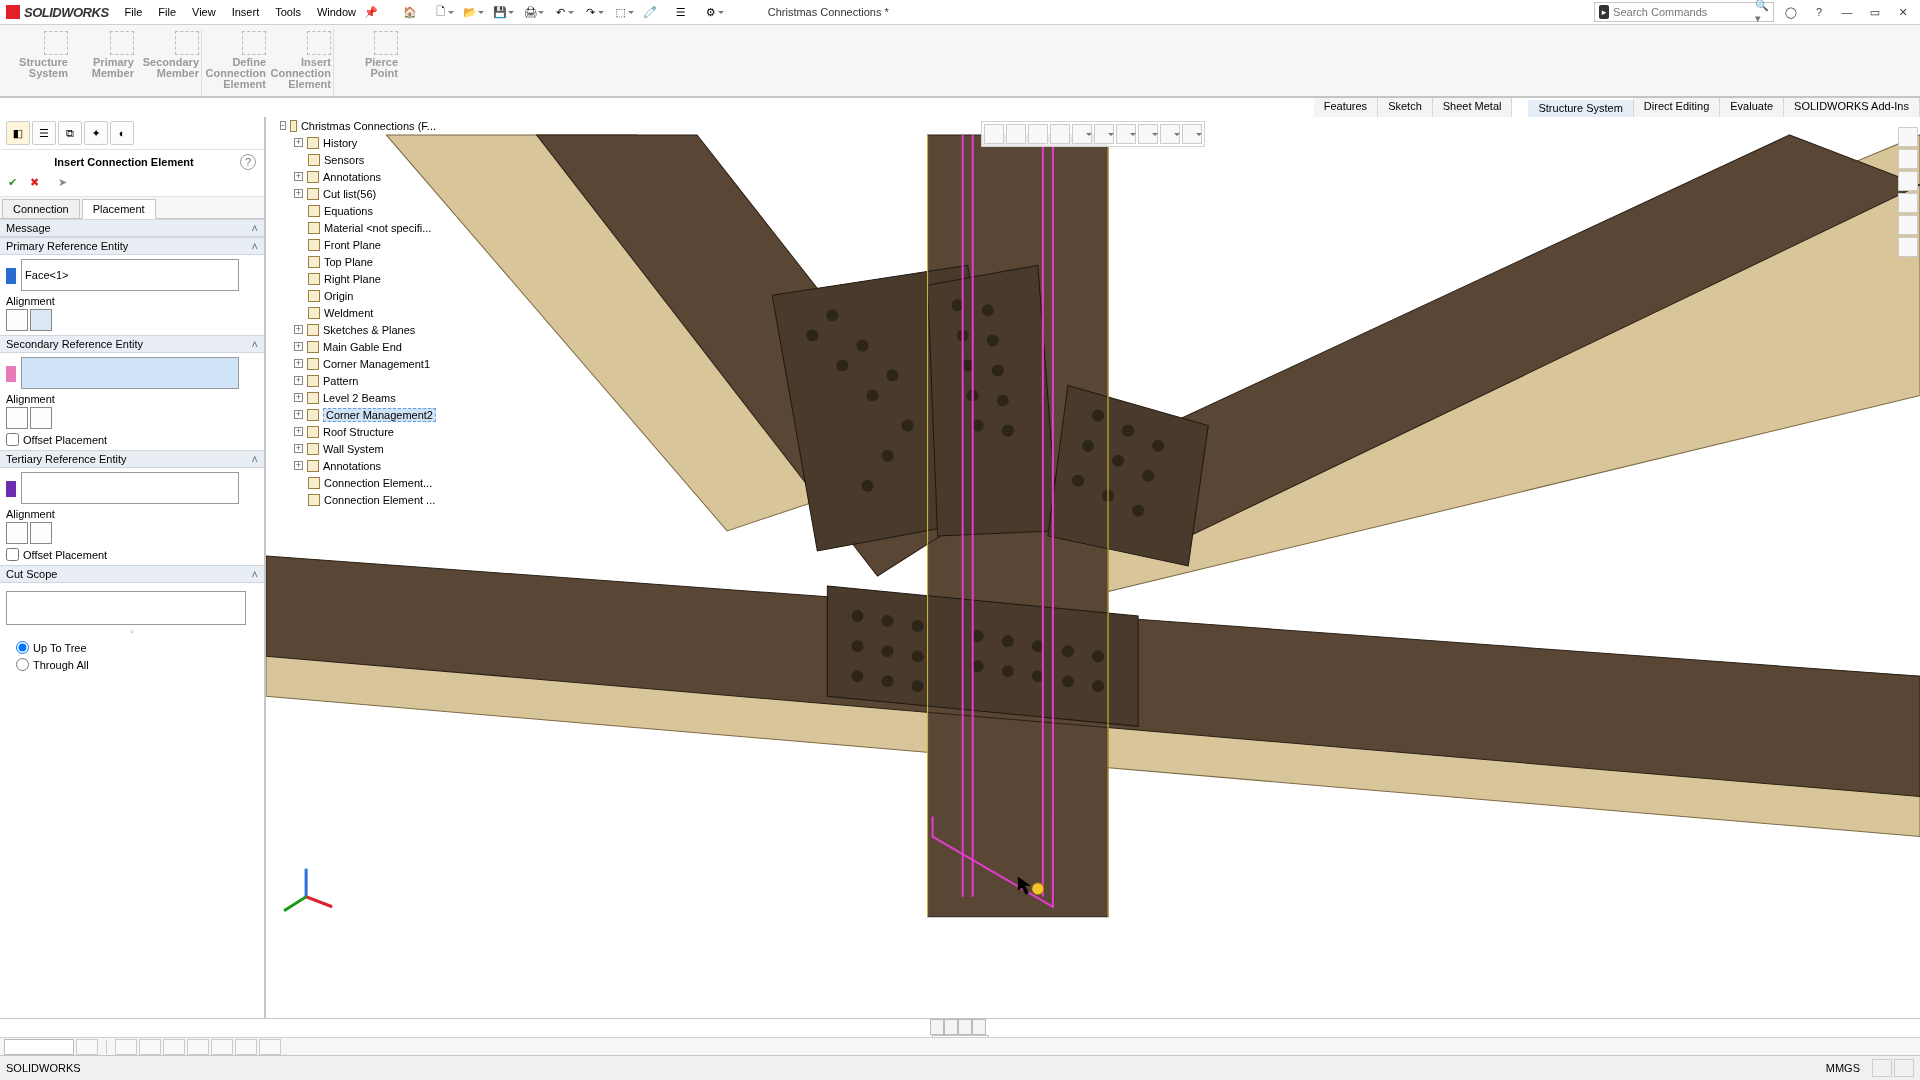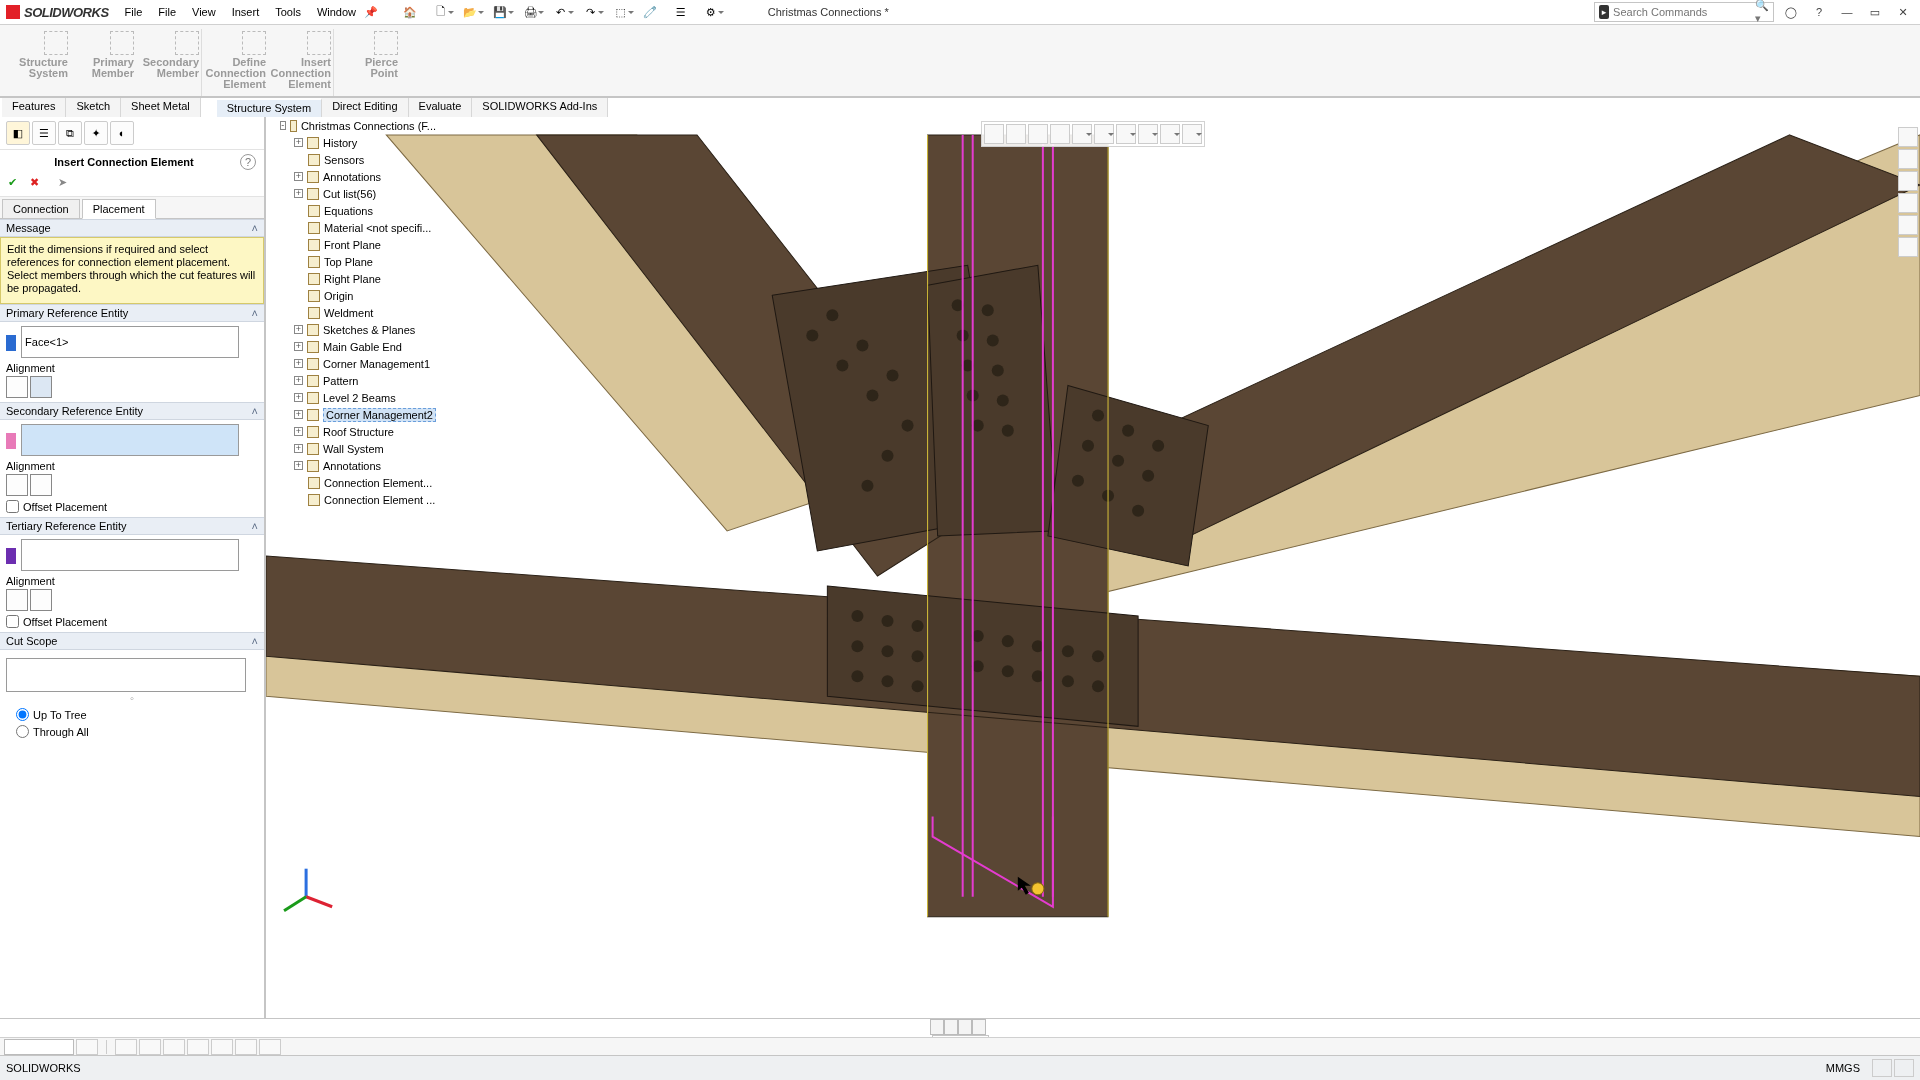--- a/index.html
+++ b/index.html
@@ -24,21 +24,21 @@
 .menubar .winbtn { width:22px; height:22px; display:flex; align-items:center; justify-content:center; color:#444; }
 
 
 .ribbon { height:72px; background:#f6f6f6; border-bottom:1px solid #c5c5c5; display:flex; padding:4px 6px 0; gap:2px;}
 .ribbon .cmd { width:64px; display:flex; flex-direction:column; align-items:flex-end; justify-content:flex-start; padding:2px 2px; text-align:center; color:#9a9a9a;font-weight:bold; }
 .ribbon .cmd .ic { width:24px; height:24px; border:1px dashed #bbb; margin-bottom:2px;}
 .ribbon .cmd.sep { border-right:1px solid #ddd; }
 .ribbon .cmd span { line-height:11px; }
 
 
-.cmd-tabs { height:20px; background:#fff; display:flex; align-items:stretch; border-top:1px solid #c5c5c5; padding-left:2px; gap:0; }
+.cmd-tabs { height:20px; background:#fff; display:flex; align-items:stretch; border-top:1px solid #c5c5c5; padding-left:2px; gap:0;justify-content:flex-end; }
 .cmd-tabs .tab { padding:2px 10px; border-right:1px solid #d7d7d7; background:#f4f4f4; cursor:pointer; }
 .cmd-tabs .tab.active { background:#fff; border-top:2px solid #fff; font-weight:normal; }
 .cmd-tabs .tab.blue { background:#e6eef7;margin-left:16px; }
 
 
 .workspace { position:absolute; top:117px; left:0; right:0; bottom:25px; display:flex; }
 
 
 .pm { width:265px; background:#fff; border-right:1px solid #c5c5c5; display:flex; flex-direction:column; overflow:auto; }
 .pm-head-icons { display:flex; gap:2px; padding:4px 6px; border-bottom:1px solid #e3e3e3; }
@@ -218,21 +218,20 @@
     </div>
     <div class="pm-subtabs">
       <div class="st">Connection</div>
       <div class="st active">Placement</div>
     </div>
 
     <div class="pm-section-hdr">
         <span>Message</span>
         <span class="chev">˄</span>
       </div>
-    <div class="pm-msg">Edit the dimensions if required and select references for connection element placement. Select members through which the cut features will be propagated.</div>
 
     <div class="pm-section-hdr">
         <span>Primary Reference Entity</span>
         <span class="chev">˄</span>
       </div>
     <div class="pm-body">
       <span class="swatch blue"></span>
       <input type="text" class="wide" value="Face&lt;1&gt;" style="">
       <div class="align-label">Alignment</div>
       <div class="align-btns">

